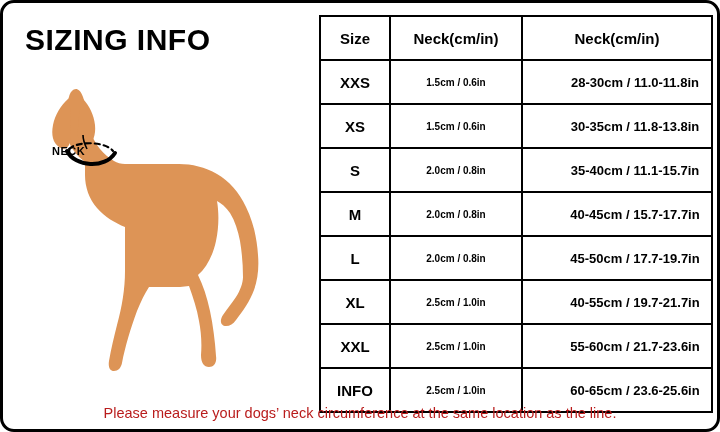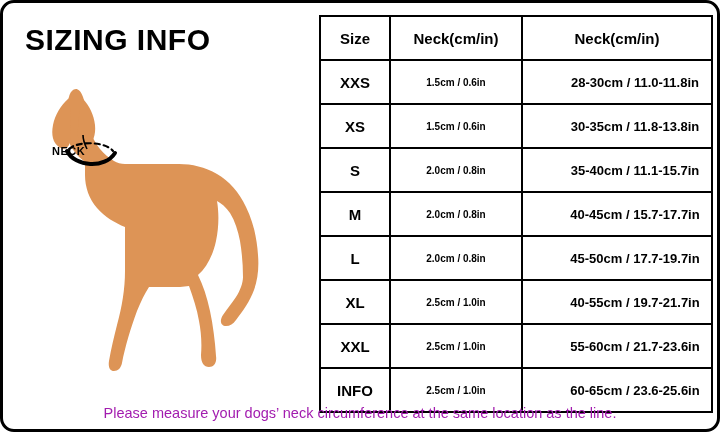--- a/index.html
+++ b/index.html
@@ -91,21 +91,21 @@
   col.c-neck { width: 190px; }
 
   
   #footer-note {
     position: absolute;
     left: 0;
     right: 0;
     bottom: 8px;
     text-align: center;
     font-size: 14.5px;
-    color: #a21caf;
+    color: #b91c1c;
   }
   #divider {
     position: absolute;
     left: 12px;
     right: 12px;
     top: 395px;
     border-top: 0px solid #000;
   }
 </style>
 </head>

